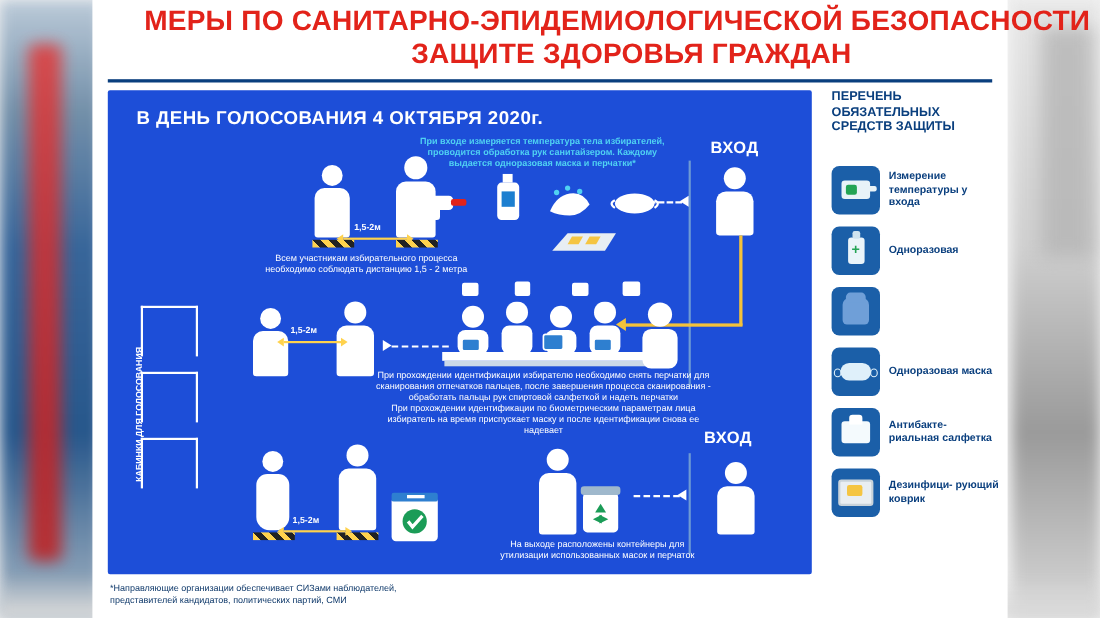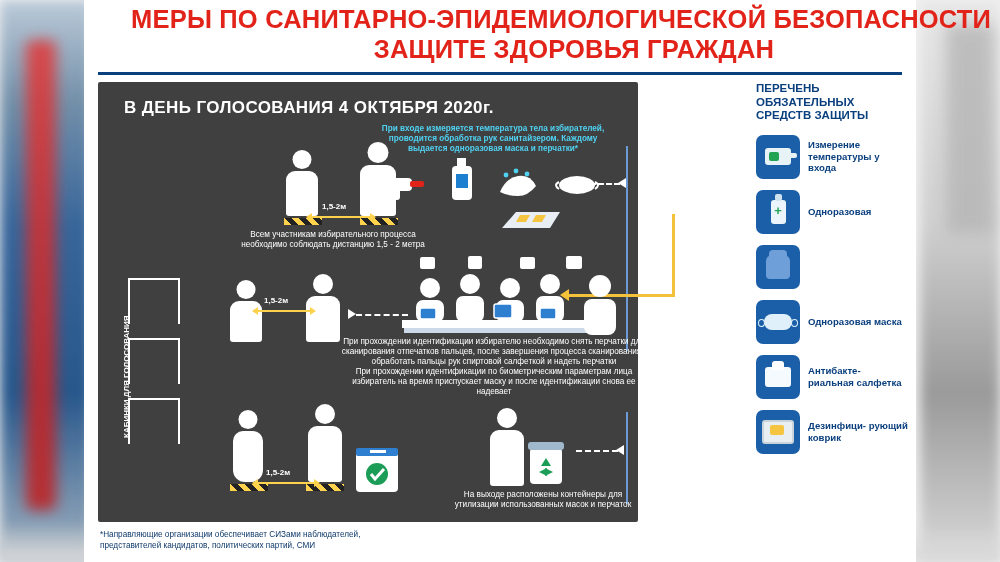--- a/index.html
+++ b/index.html
@@ -28,21 +28,21 @@
   .title{
     position:absolute;left:0;top:4px;width:980px;text-align:center;
     color:#e2231a;font-weight:bold;font-size:25.5px;line-height:30px;
     letter-spacing:.2px;
   }
   .title-rule{position:absolute;left:14px;top:72px;width:804px;height:3px;background:#0a3f7e;}
 
   
   .legend{position:absolute;left:672px;top:82px;width:152px;}
   .legend-title{color:#0a3f7e;font-weight:bold;font-size:11.5px;line-height:13.5px;text-transform:uppercase;}
-  .legend-list{margin-top:12px;}
+  .legend-list{margin-top:28px;}
   .legend-item{display:flex;align-items:center;margin-bottom:11px;height:44px;}
   .legend-ico{width:44px;height:44px;border-radius:7px;background:#1b5fa8;flex:0 0 44px;position:relative;
     display:flex;align-items:center;justify-content:center;}
   .legend-txt{color:#0a3f7e;font-size:9.6px;line-height:11.4px;font-weight:bold;margin-left:8px;}
 
   
   .ico-thermo{width:26px;height:17px;background:#e8f3f8;border-radius:3px;position:relative;}
   .ico-thermo:after{content:"";position:absolute;left:4px;top:4px;width:10px;height:9px;background:#23a455;border-radius:2px;}
   .ico-thermo:before{content:"";position:absolute;right:-6px;top:5px;width:8px;height:5px;background:#e8f3f8;border-radius:2px;}
   .ico-san{width:15px;height:24px;background:#eaf4fa;border-radius:3px;position:relative;}
@@ -52,21 +52,21 @@
   .ico-glove:before{content:"";position:absolute;left:3px;top:-5px;width:18px;height:9px;background:#6f9fd8;border-radius:4px 4px 0 0;}
   .ico-mask{width:28px;height:16px;background:#dff0fa;border-radius:9px;position:relative;}
   .ico-mask:before,.ico-mask:after{content:"";position:absolute;top:5px;width:5px;height:6px;border:1.5px solid #dff0fa;border-radius:50%;}
   .ico-mask:before{left:-6px;} .ico-mask:after{right:-6px;}
   .ico-mat{width:28px;height:20px;background:#e9eef2;border-radius:3px;position:relative;border:2px solid #c9d3da;}
   .ico-mat:after{content:"";position:absolute;left:6px;top:3px;width:14px;height:10px;background:#f5c542;border-radius:2px;}
   .ico-nap{width:26px;height:20px;background:#f4fafd;border-radius:3px;position:relative;}
   .ico-nap:after{content:"";position:absolute;left:7px;top:-6px;width:12px;height:9px;background:#ffffff;border-radius:3px 3px 0 0;}
 
   
-  .panel{position:absolute;left:14px;top:82px;width:540px;height:440px;background:#404040;border-radius:2px;}
+  .panel{position:absolute;left:14px;top:82px;width:640px;height:440px;background:#1d4ed8;border-radius:2px;}
   .panel-head{position:absolute;left:26px;top:16px;color:#ffffff;font-weight:bold;font-size:17px;letter-spacing:.4px;}
   .vline{position:absolute;background:#6d9ad4;}
 
   .wtxt{position:absolute;color:#ffffff;font-size:8.2px;line-height:10px;text-align:center;}
   .wtxt.b{font-weight:bold;}
   .cyan{color:#4fd2f2;}
   .bigl{position:absolute;color:#ffffff;font-weight:bold;font-size:15px;letter-spacing:.4px;}
 
   
   .person{position:absolute;}

